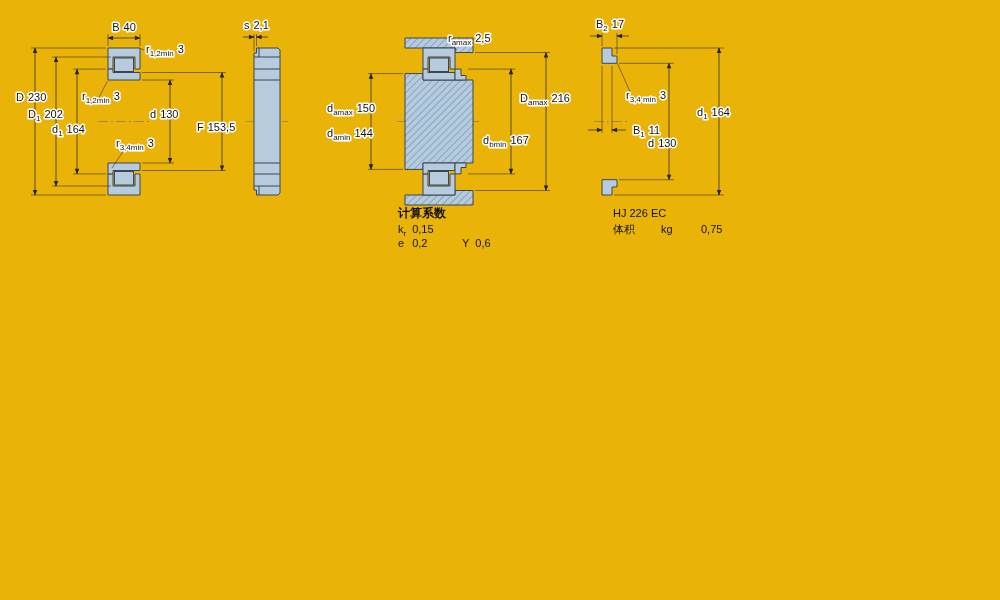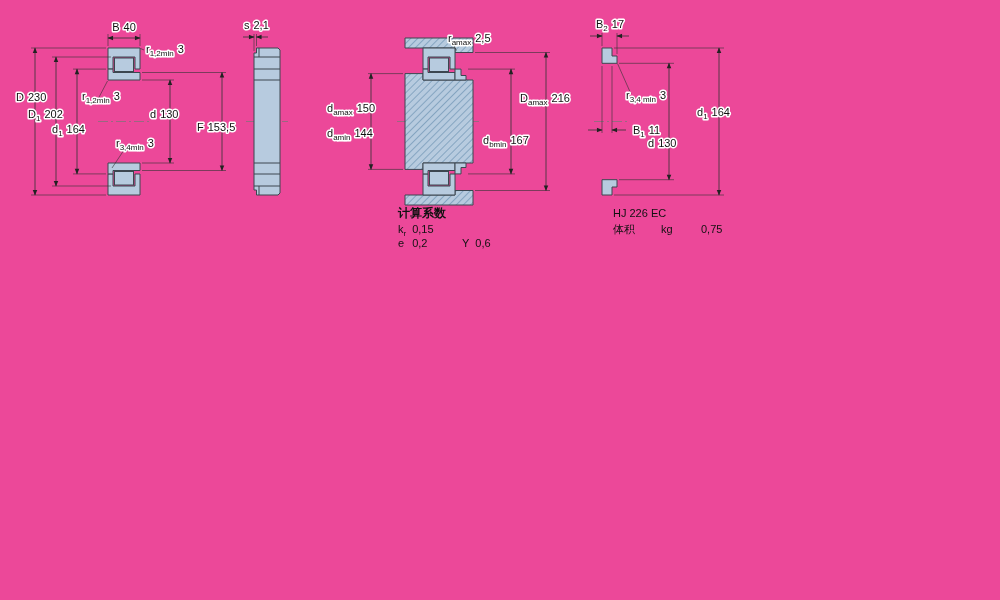--- a/index.html
+++ b/index.html
@@ -2,21 +2,21 @@
 <html style="--section-fill: #b7cbdf; --hatch-stroke: #7fa0bd; --outline: #3c4650; --dim-color: #333333;"><head>
 <meta charset="utf-8">
 <style>
   :root{
     --section-fill:#b7cbdf;
     --hatch-stroke:#7fa0bd;
     --outline:#3c4650;
     --dim-color:#333333;
   }
   html,body{margin:0;padding:0;background:#ffffff;}
-  .canvas{width:1000px;height:600px;background:#ec4899;position:relative;overflow:hidden;}
+  .canvas{width:1000px;height:600px;background:#eab308;position:relative;overflow:hidden;}
   svg text{font-family:"Liberation Sans",sans-serif;font-size:11px;fill:#111;}
   .dim-text{paint-order:stroke fill;stroke:#ffffff;stroke-width:3px;stroke-linejoin:round;}
   .sub{font-size:8px;}
   .val{font-size:11px;}
   .sec{fill:var(--section-fill);stroke:var(--outline);stroke-width:1;}
   .sec-stroke{stroke:var(--outline);stroke-width:1;}
   .hatch-bg{fill:var(--section-fill);}
   .hatch-line{stroke:var(--hatch-stroke);stroke-width:0.9;}
   .dim-line{stroke:var(--dim-color);stroke-width:0.8;fill:none;}
   .ext-line{stroke:var(--dim-color);stroke-width:0.6;fill:none;}

